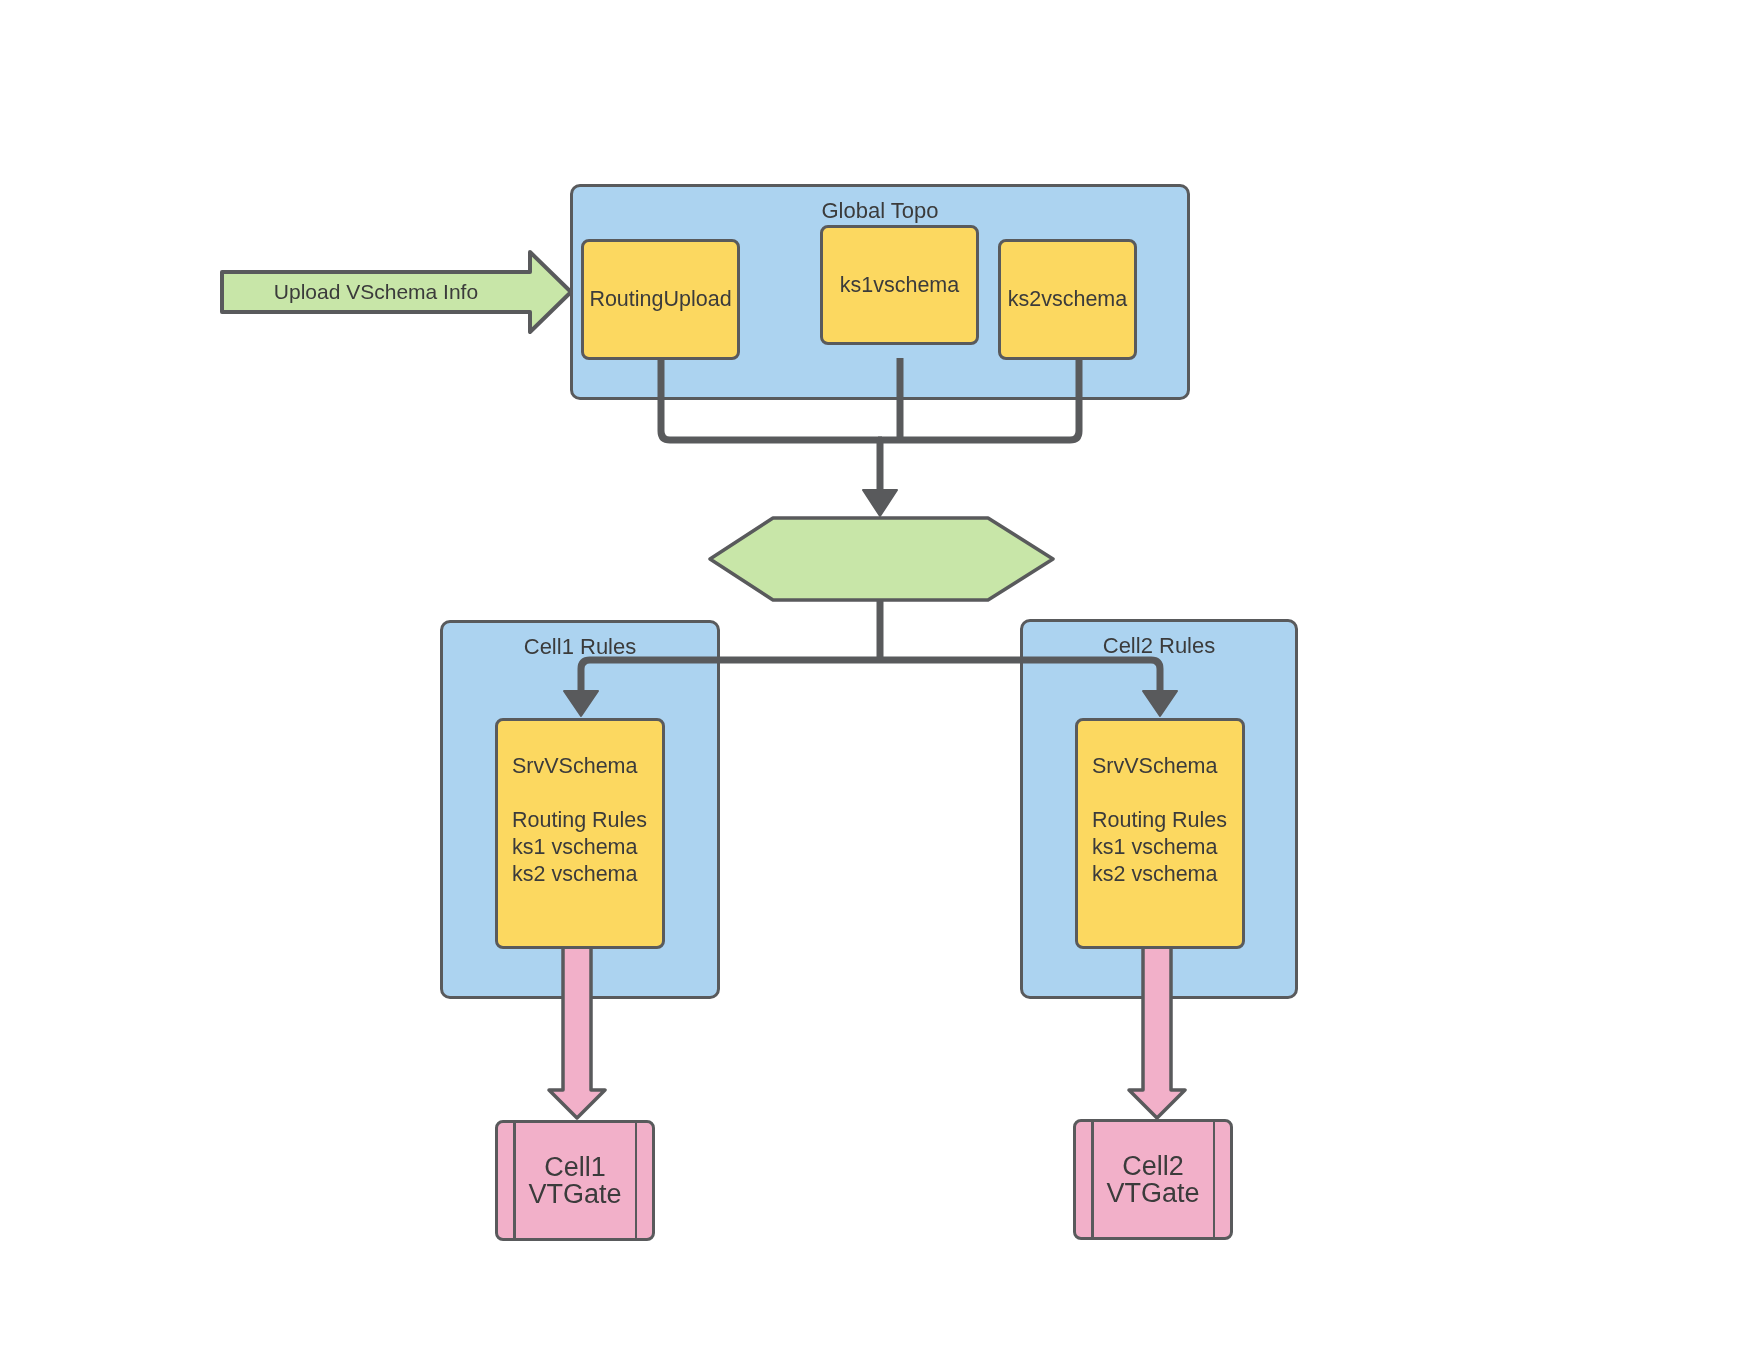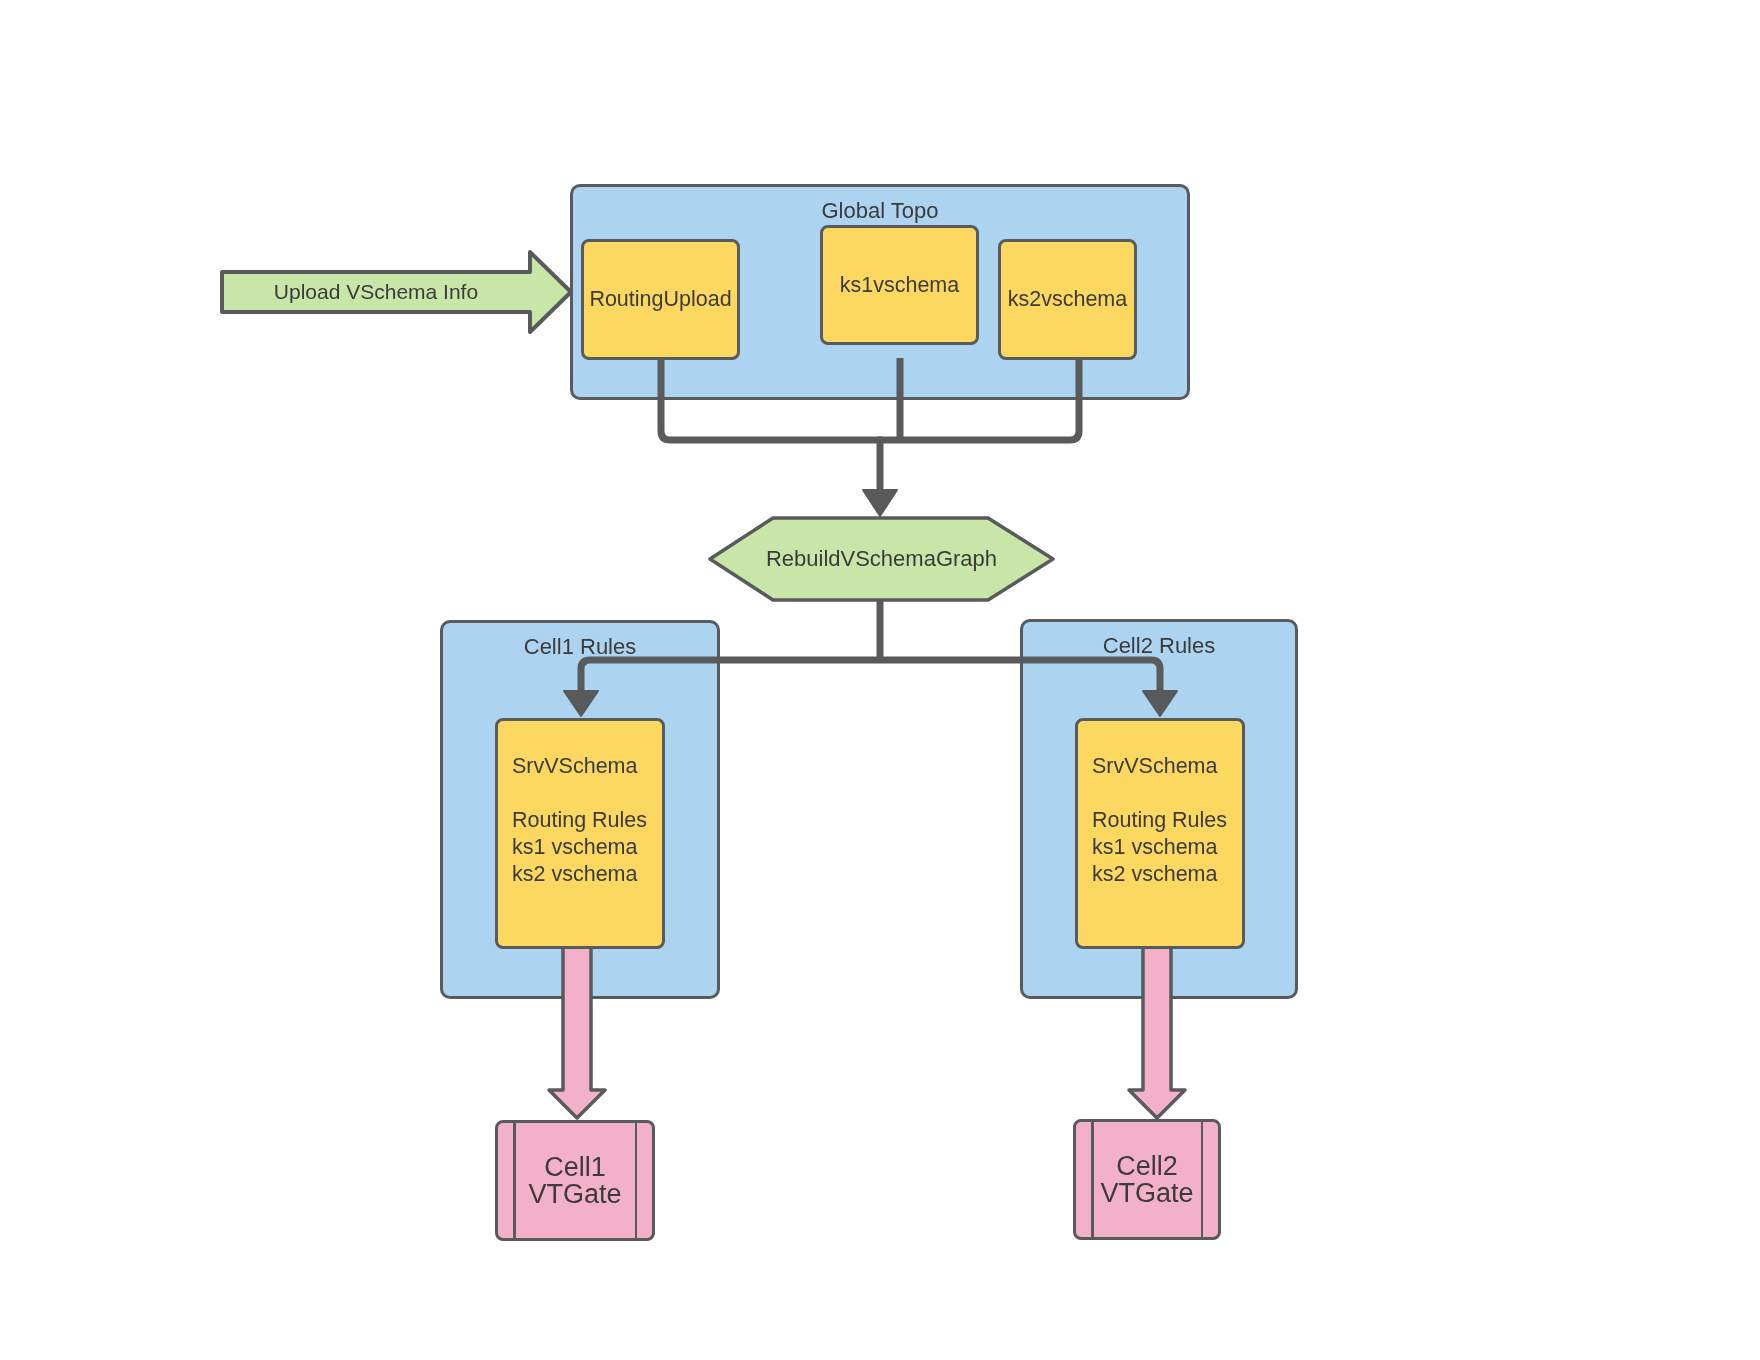--- a/index.html
+++ b/index.html
@@ -75,21 +75,21 @@
     display:flex;
     flex-direction:column;
     align-items:center;
     justify-content:center;
     text-align:center;
     font-size:27px;
     line-height:27px;
     color:var(--text);
   }
   #vtgate-cell1{left:495px;top:1120px;width:160px;height:121px;}
-  #vtgate-cell2{left:1073px;top:1119px;width:148px;height:121px;}
+  #vtgate-cell2{left:1073px;top:1119px;width:160px;height:121px;}
   .vtgate-side{
     position:absolute;
     top:0;
     bottom:0;
     width:2.5px;
     background:var(--stroke);
   }
   .vtgate-side.left{left:15px;}
   .vtgate-side.right{right:15px;}
   
@@ -157,21 +157,20 @@
     </div>
     <div class="node centered" id="node-ks1">
       <div>ks1</div>
       <div>vschema</div>
     </div>
     <div class="node centered" id="node-ks2">
       <div>ks2</div>
       <div>vschema</div>
     </div>
 
-    <div class="shape-label" id="rebuild-label">RebuildVSchemaGraph</div>
 
     <div class="node" id="node-srv-cell1">
       <div class="srv-line">SrvVSchema</div>
       <div class="srv-line"></div>
       <div class="srv-line">Routing Rules</div>
       <div class="srv-line">ks1 vschema</div>
       <div class="srv-line">ks2 vschema</div>
     </div>
 
     <div class="node" id="node-srv-cell2">

